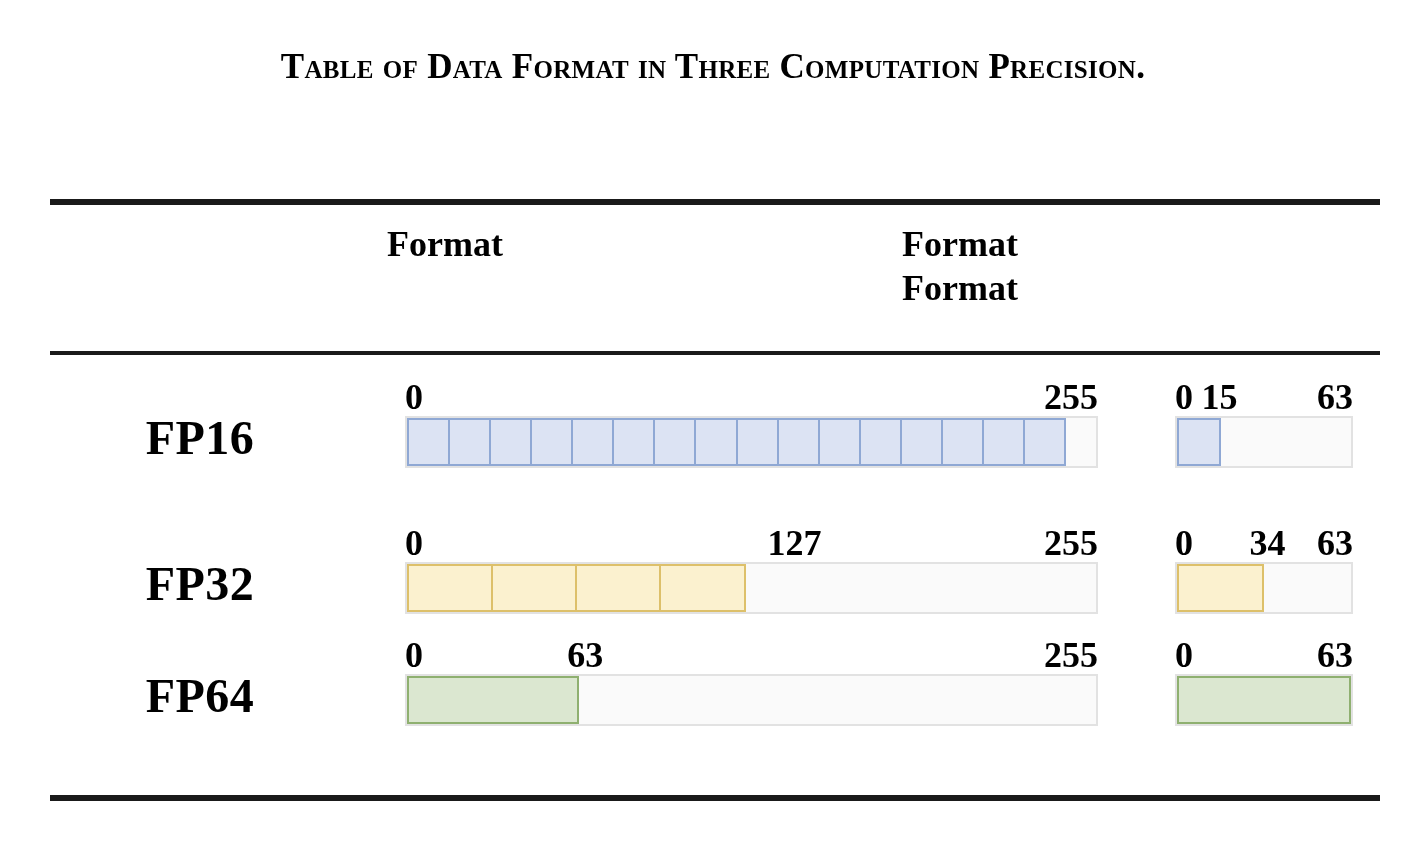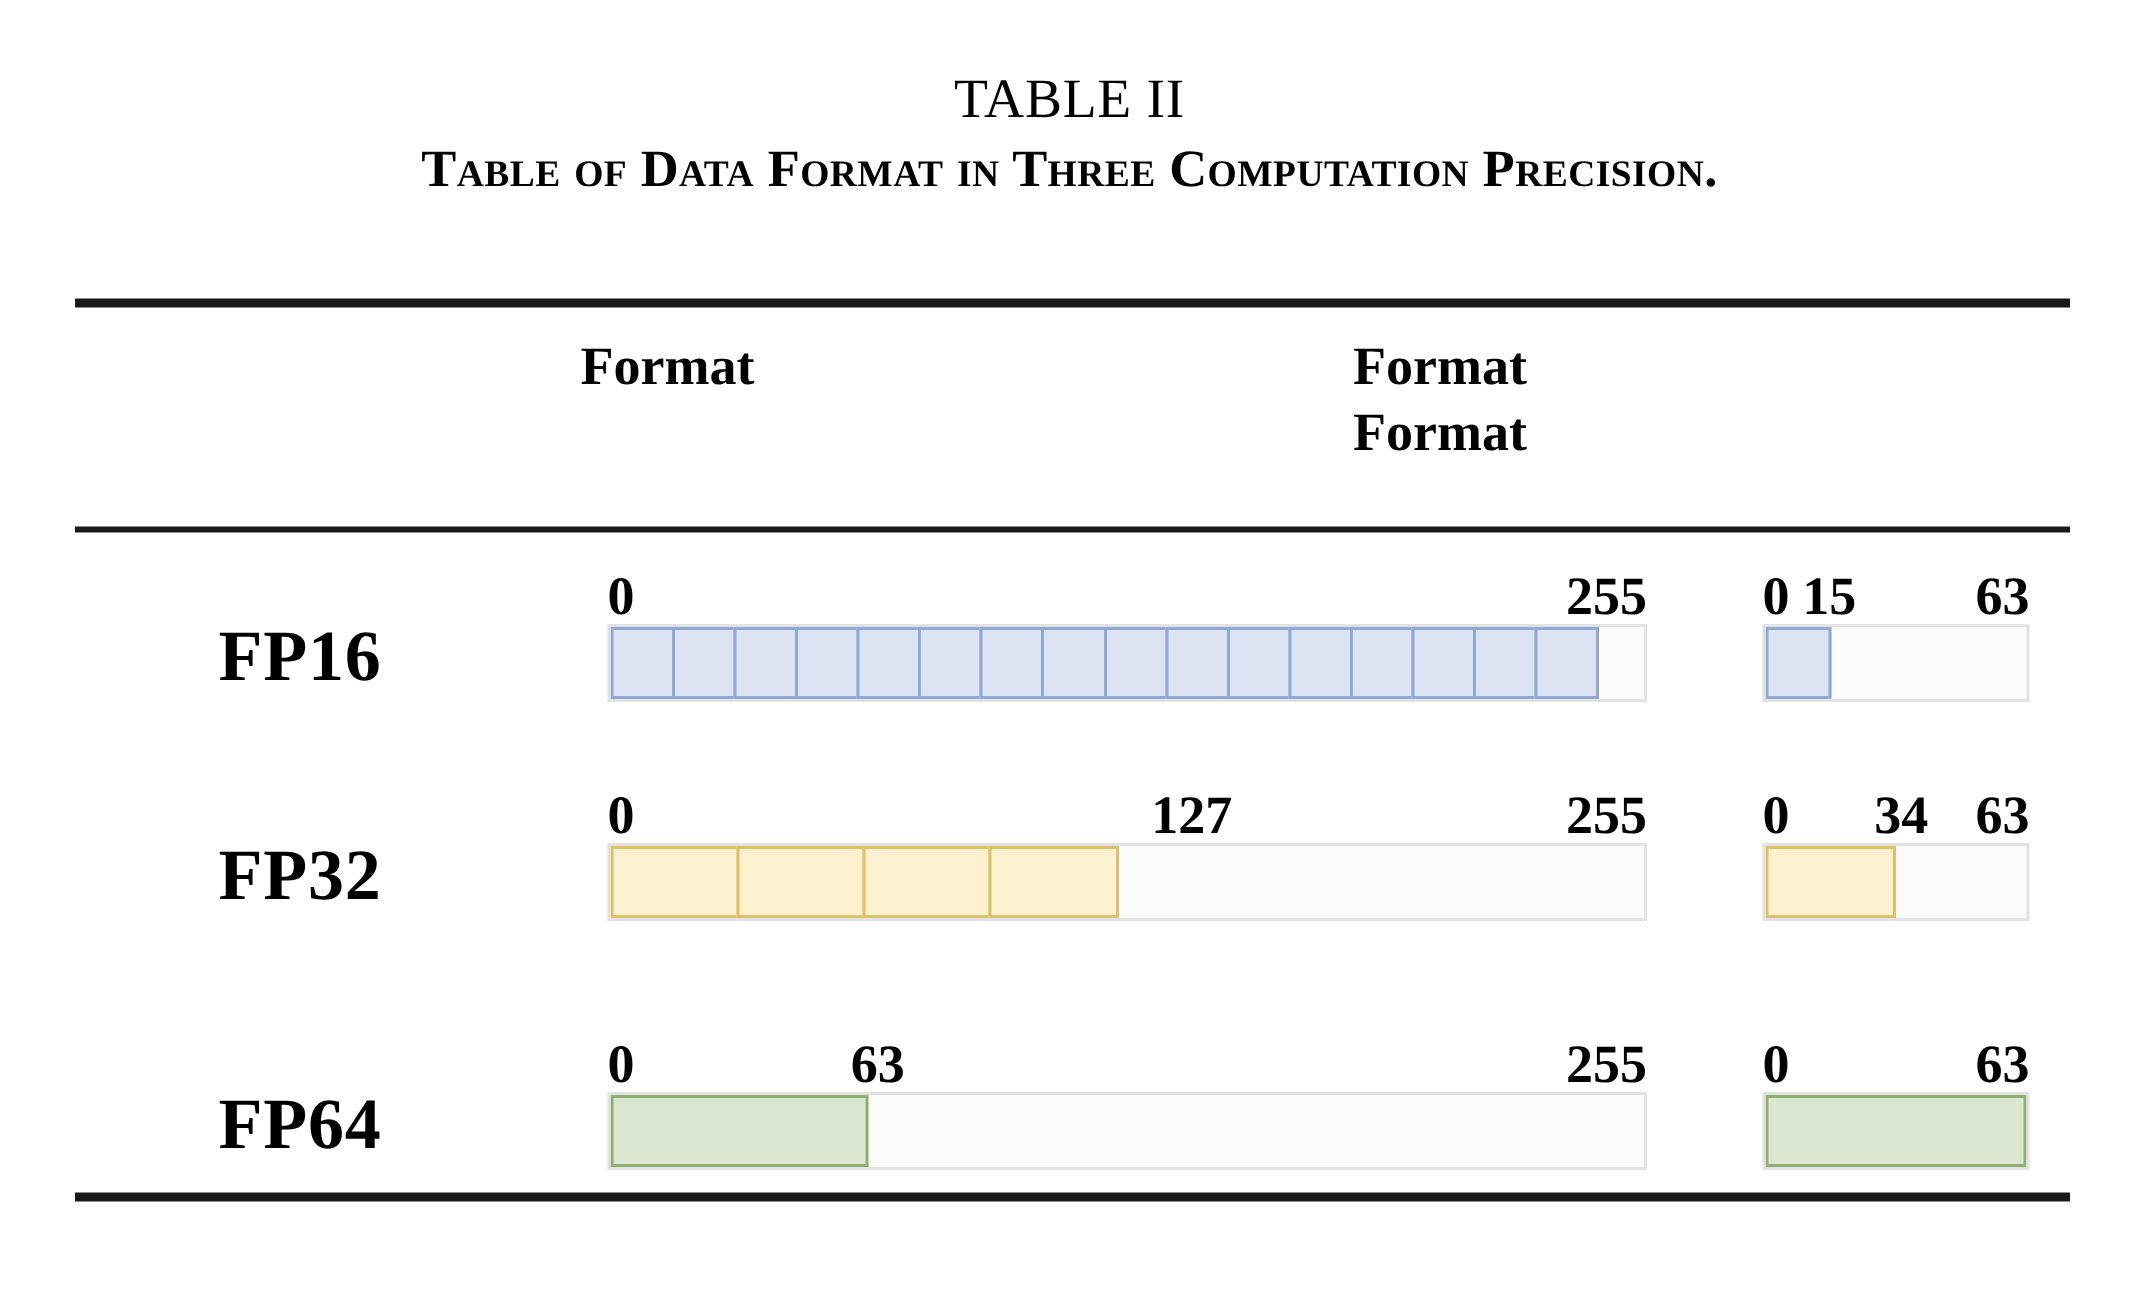--- a/index.html
+++ b/index.html
@@ -78,21 +78,21 @@
 
   
   .row {
     position: absolute;
     left: 50px;
     width: 1330px;
     height: 130px;
   }
   .row-fp16 { top: 372px; }
   .row-fp32 { top: 518px; }
-  .row-fp64 { top: 684px; }
+  .row-fp64 { top: 630px; }
 
   .row-label {
     position: absolute;
     left: 0;
     top: 38px;
     width: 300px;
     text-align: center;
     font-size: 48px;
     font-weight: bold;
     letter-spacing: 0.5px;
@@ -153,21 +153,20 @@
   }
   .seg.green:first-child { margin-left: 0; }
   .seg.empty { background: transparent; border: none; }
 </style>
 </head>
 <body>
 
 <div class="page">
 
   <div class="caption-block">
-    <div class="table-number">TABLE II</div>
     <div class="table-caption">Table of Data Format in Three Computation Precision.</div>
   </div>
 
   <div class="rule rule-top"></div>
   <div class="rule rule-mid"></div>
   <div class="rule rule-bottom"></div>
 
   <div class="header-row">
     <div class="hdr hdr-input">
       <span class="hdr-line2">Format</span>

